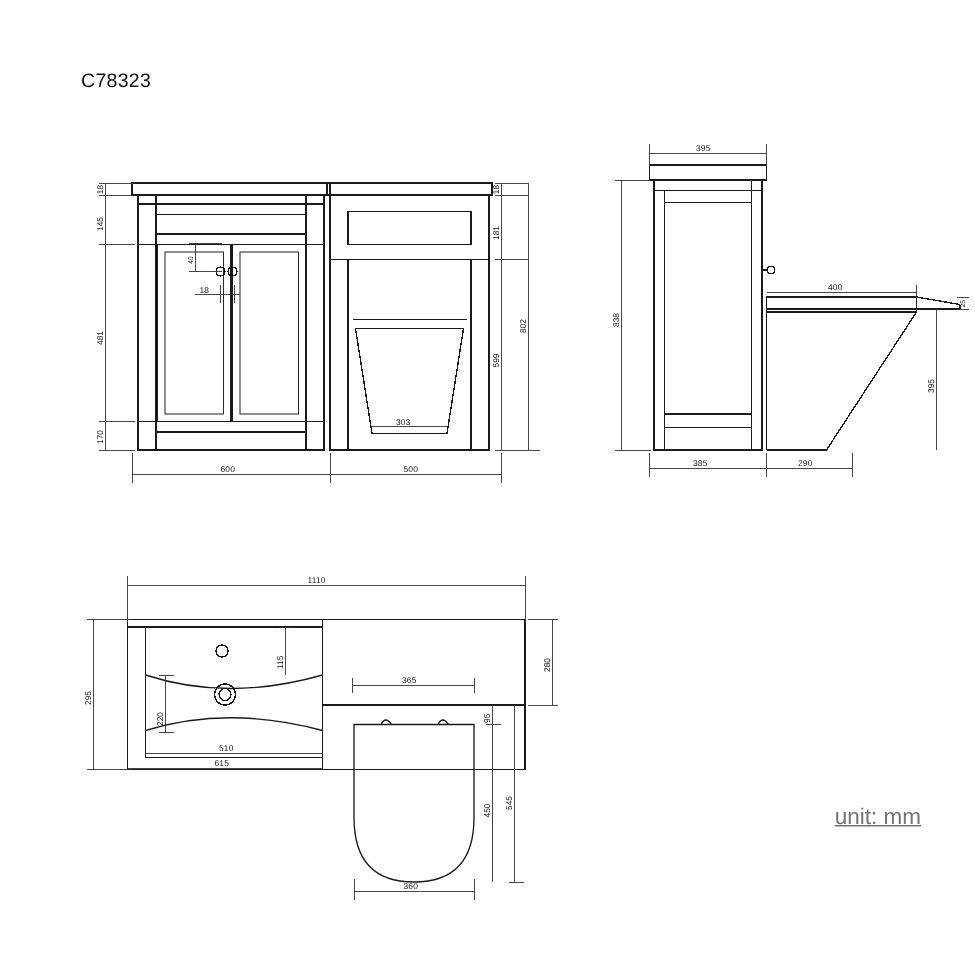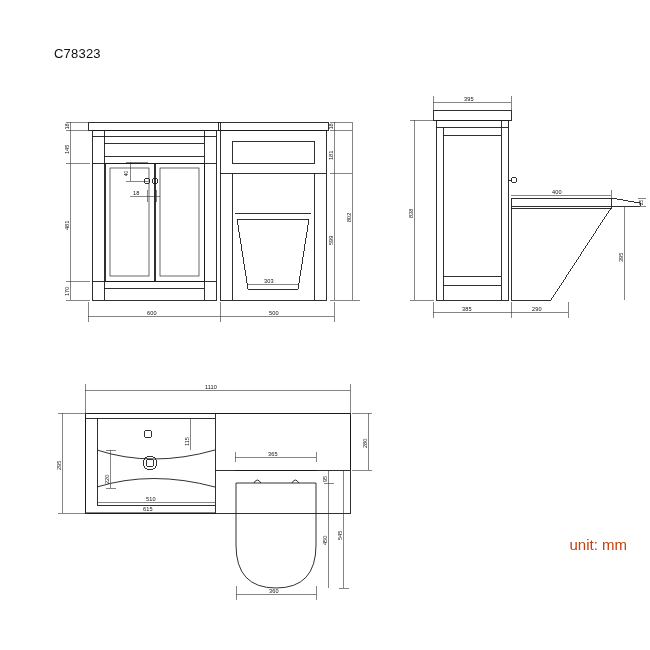--- a/index.html
+++ b/index.html
@@ -67,24 +67,25 @@
   #title-label {
     position: absolute;
     left: 54px;
     top: 46px;
     font-size: 13px;
     color: #111111;
     letter-spacing: 0.2px;
   }
   #unit-label {
     position: absolute;
-    right: 23px;
+    right: 36px;
     bottom: 26px;
     font-size: 15px;
-    color: #c2410c;
+    color: #737373;
+    text-decoration: underline;
   }
 </style>
 </head>
 <body>
 
 <div id="drawing-root">
 
   <div id="title-label">C78323</div>
 
   <svg width="650" height="650" viewBox="0 0 650 650">

